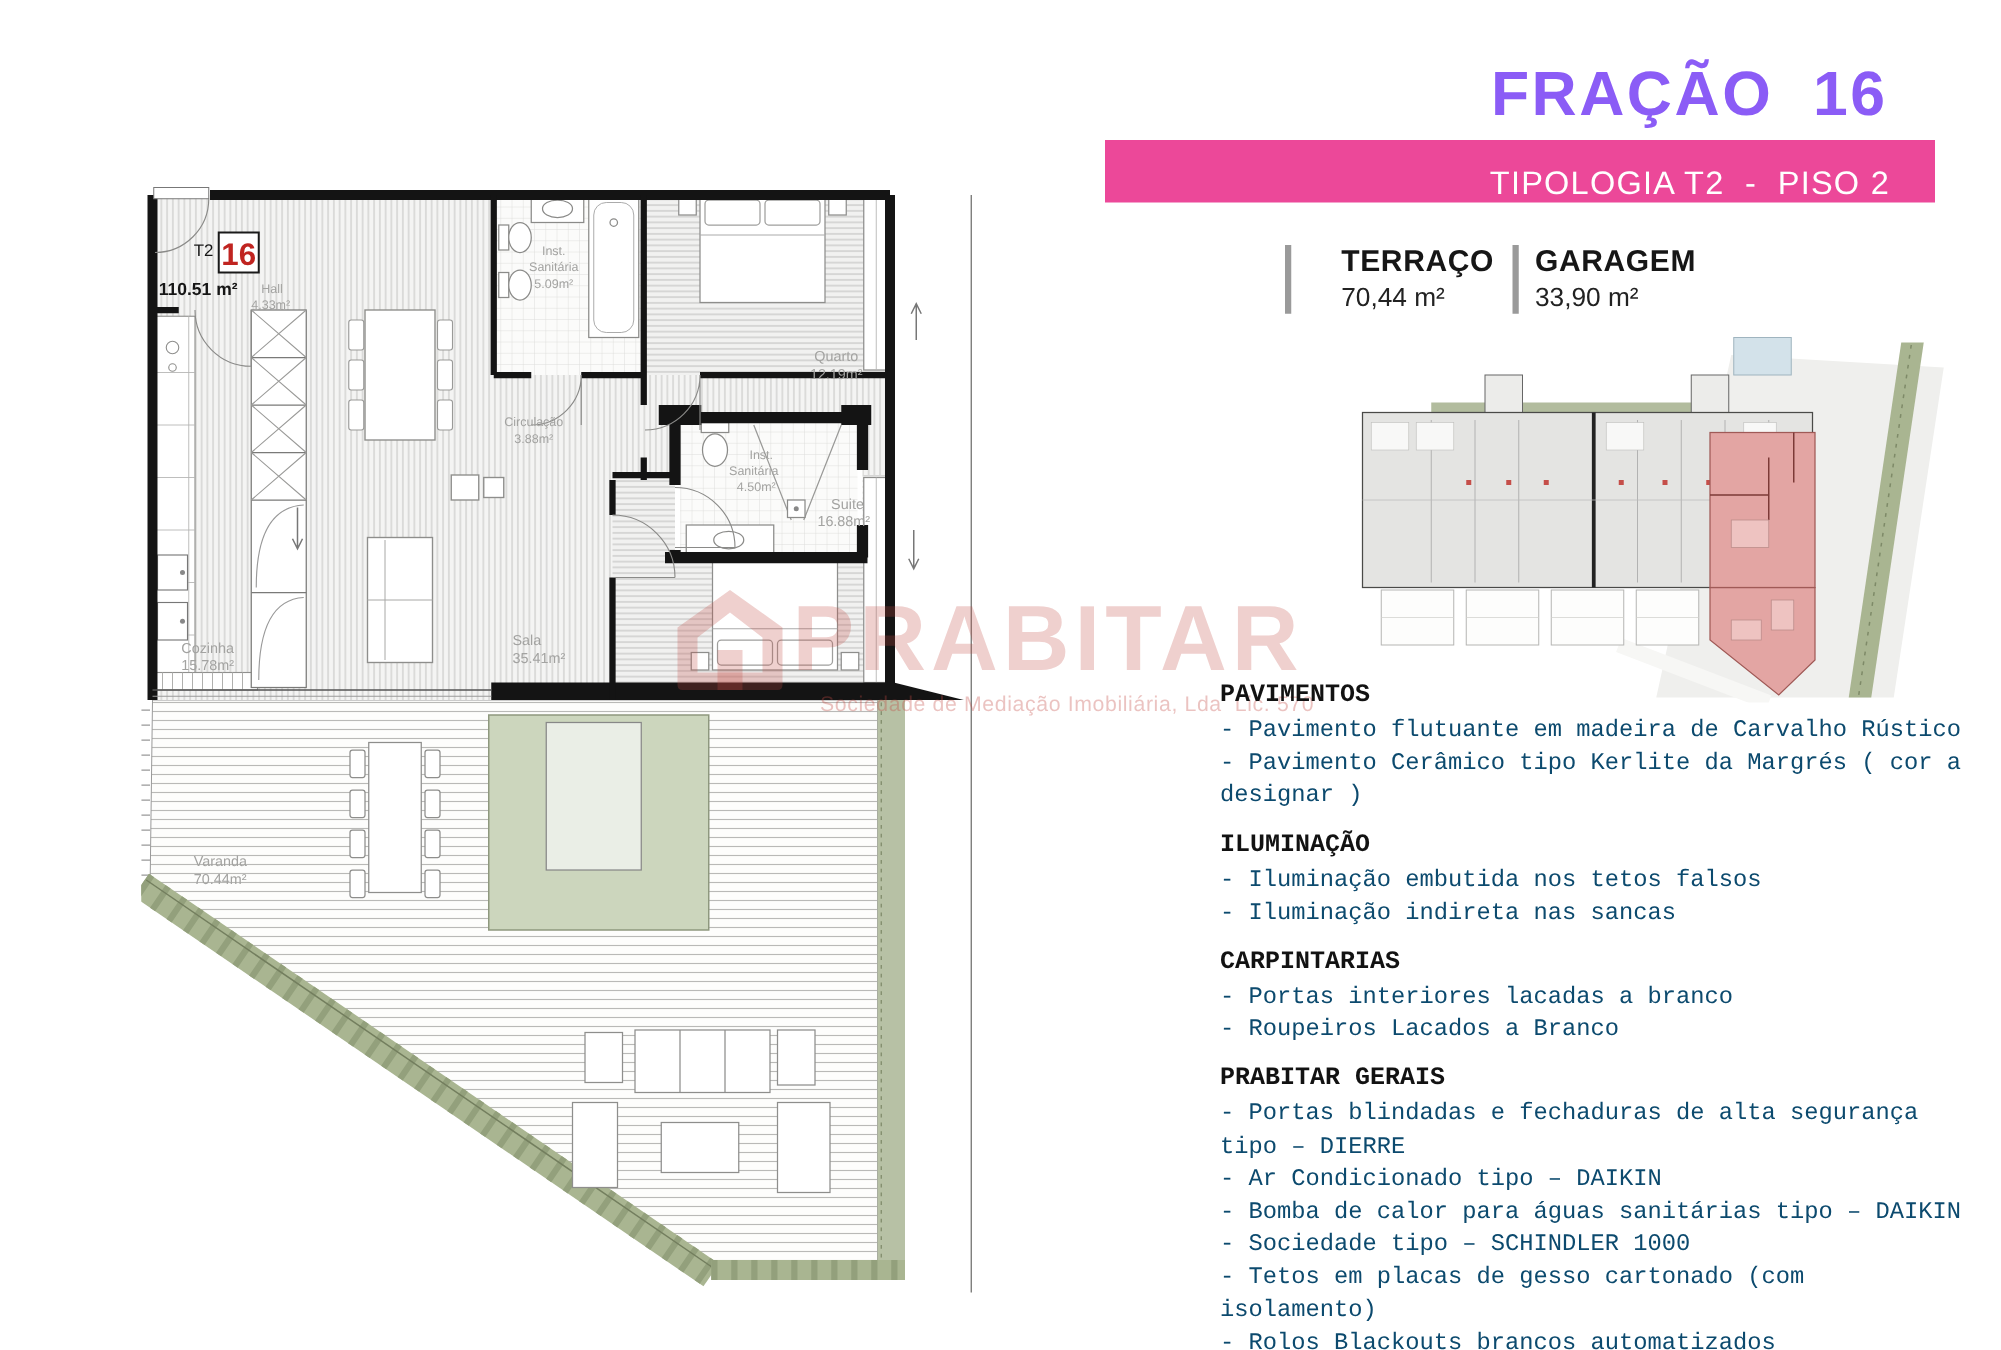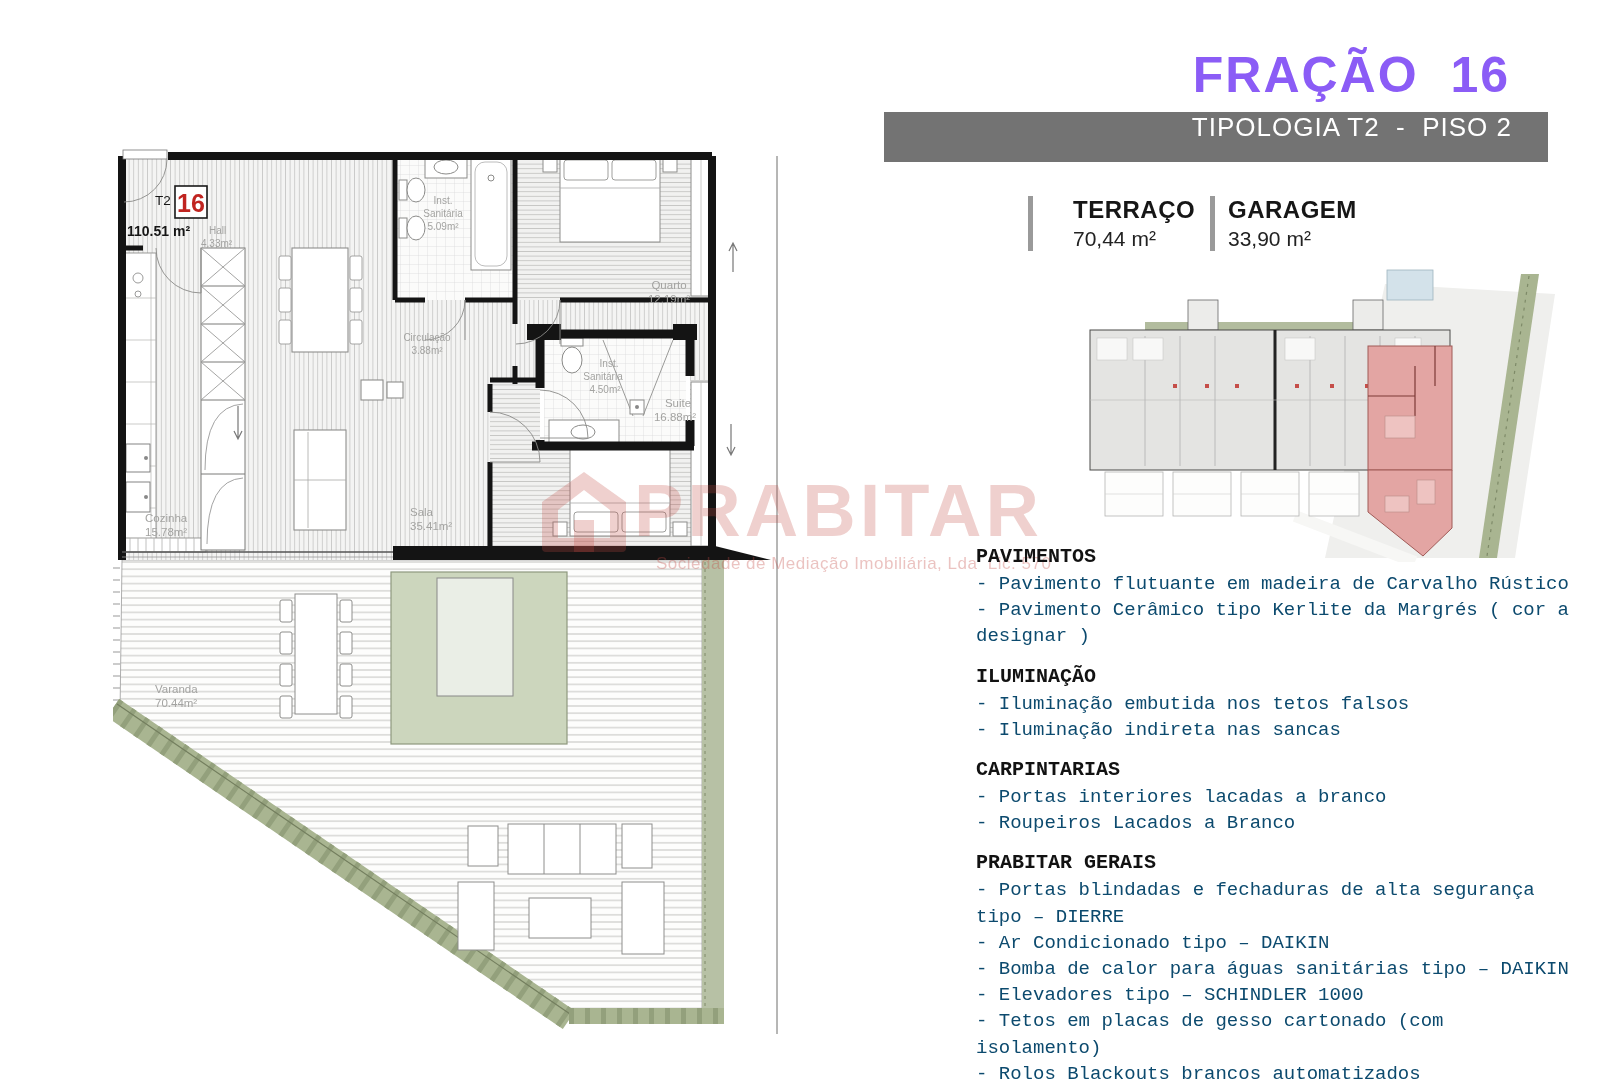--- a/index.html
+++ b/index.html
@@ -7,22 +7,22 @@
         font-family:"Liberation Sans",sans-serif;color:#1a1a1a;}
 
   
   .logo{position:absolute;left:27px;top:3px;z-index:4;}
   .logo-line{font-weight:700;letter-spacing:6px;font-size:29px;line-height:25px;color:#0d0d0d;}
   .logo-line:first-of-type{margin-top:4px;}
 
   
   .title{position:absolute;top:46px;right:91px;font-size:50px;font-weight:700;
          letter-spacing:2px;color:#8b5cf6;white-space:pre;z-index:4;}
-  .banner{position:absolute;left:884px;top:112px;width:664px;height:50px;background:#737373;
-          color:#fff;display:flex;align-items:flex-start;justify-content:flex-end;
+  .banner{position:absolute;left:884px;top:112px;width:664px;height:50px;background:#ec4899;
+          color:#fff;display:flex;align-items:flex-end;justify-content:flex-end;
           padding-right:36px;box-sizing:border-box;font-size:26px;letter-spacing:1px;
           white-space:pre;z-index:4;}
 
   
   .areas{position:absolute;left:1028px;top:196px;display:flex;z-index:4;}
   .area-col{border-left:5px solid #9a9a9a;padding-left:13px;box-sizing:border-box;}
   .area-col.c1{width:161px;}
   .area-col.c2{width:182px;padding-left:40px;}
   .area-col.c3{width:176px;}
   .area-label{font-size:24px;font-weight:700;letter-spacing:.5px;color:#161616;}
@@ -353,19 +353,19 @@
     <div class="spec-section">
       <div class="spec-heading">CARPINTARIAS</div>
       <div class="spec-item">- Portas interiores lacadas a branco</div>
       <div class="spec-item">- Roupeiros Lacados a Branco</div>
     </div>
     <div class="spec-section">
       <div class="spec-heading">PRABITAR GERAIS</div>
       <div class="spec-item">- Portas blindadas e fechaduras de alta segurança tipo – DIERRE</div>
       <div class="spec-item">- Ar Condicionado tipo – DAIKIN</div>
       <div class="spec-item">- Bomba de calor para águas sanitárias tipo – DAIKIN</div>
-      <div class="spec-item">- Elevadores tipo – SCHINDLER 1000</div>
+      <div class="spec-item">- Sociedade tipo – SCHINDLER 1000</div>
       <div class="spec-item">- Tetos em placas de gesso cartonado (com isolamento)</div>
       <div class="spec-item">- Rolos Blackouts brancos automatizados</div>
     </div>
   </div>
 
 </div>
 
 </body></html>

